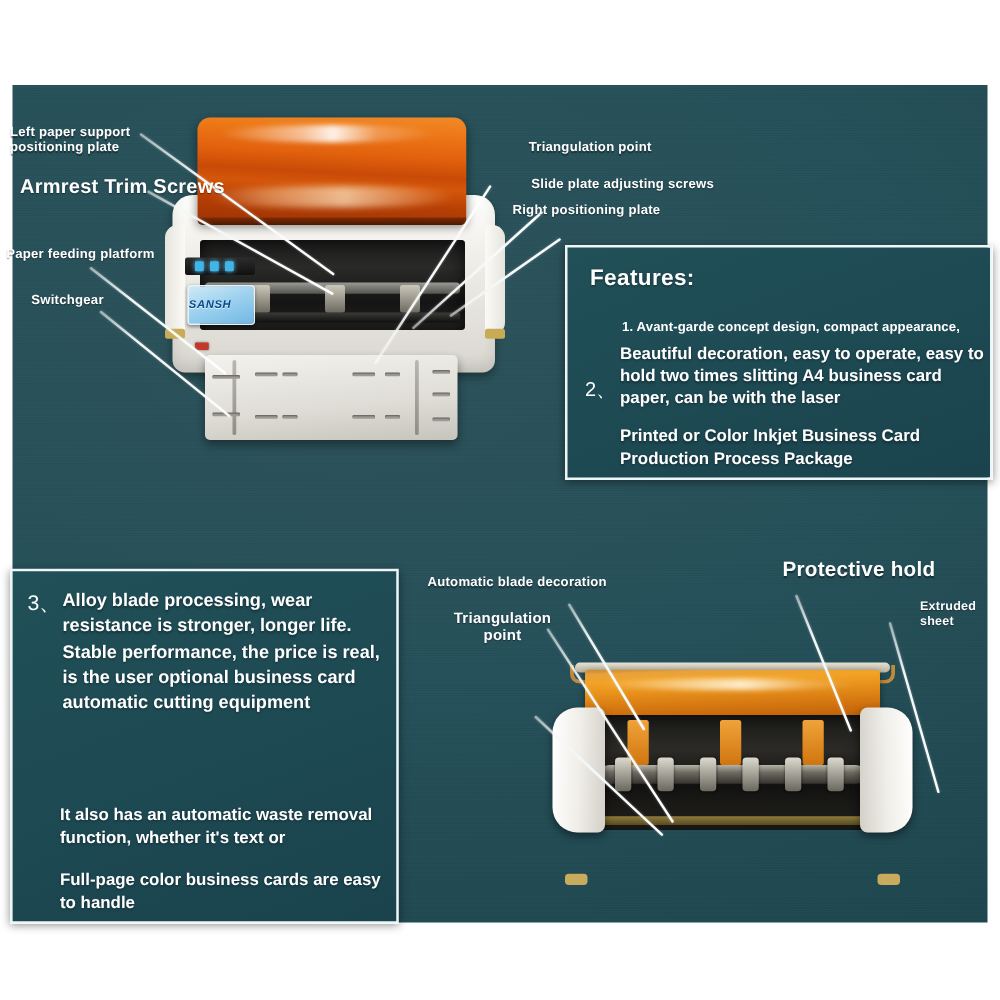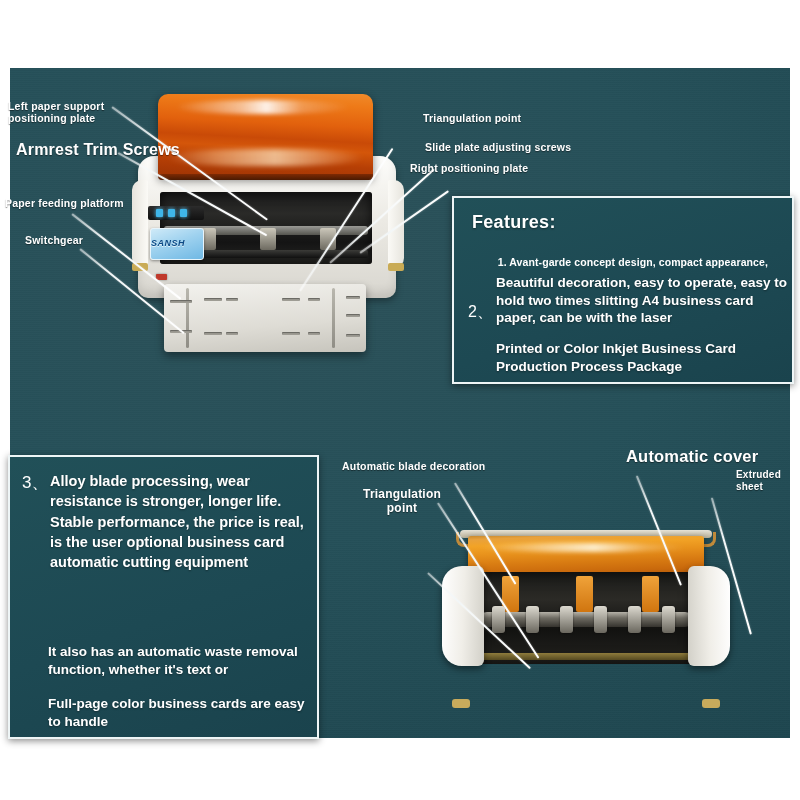--- a/index.html
+++ b/index.html
@@ -483,18 +483,18 @@
   <div class="leader thin" style="left:428px; top:572px; width:140px; transform:rotate(43deg);"></div>
   <div class="leader thin" style="left:637px; top:475px; width:118px; transform:rotate(68deg);"></div>
   <div class="leader thin" style="left:712px; top:497px; width:142px; transform:rotate(74deg);"></div>
 
   <div class="lbl" style="left:342px; top:460px; font-size:10.5px;">Automatic blade decoration</div>
 
   <div class="lbl" style="left:348px; top:487px; font-size:12px; text-align:center; width:108px;">Triangulation
 point</div>
 
 
-  <div class="lbl" style="left:626px; top:447px; font-size:16.5px;">Automatic cover</div>
-
-  <div class="lbl" style="left:736px; top:469px; font-size:10px;">Extruded
+  <div class="lbl" style="left:626px; top:447px; font-size:16.5px;">Protective hold</div>
+
+  <div class="lbl" style="left:736px; top:480px; font-size:10px;">Extruded
 sheet</div>
 
 </div>
 
 </body></html>

